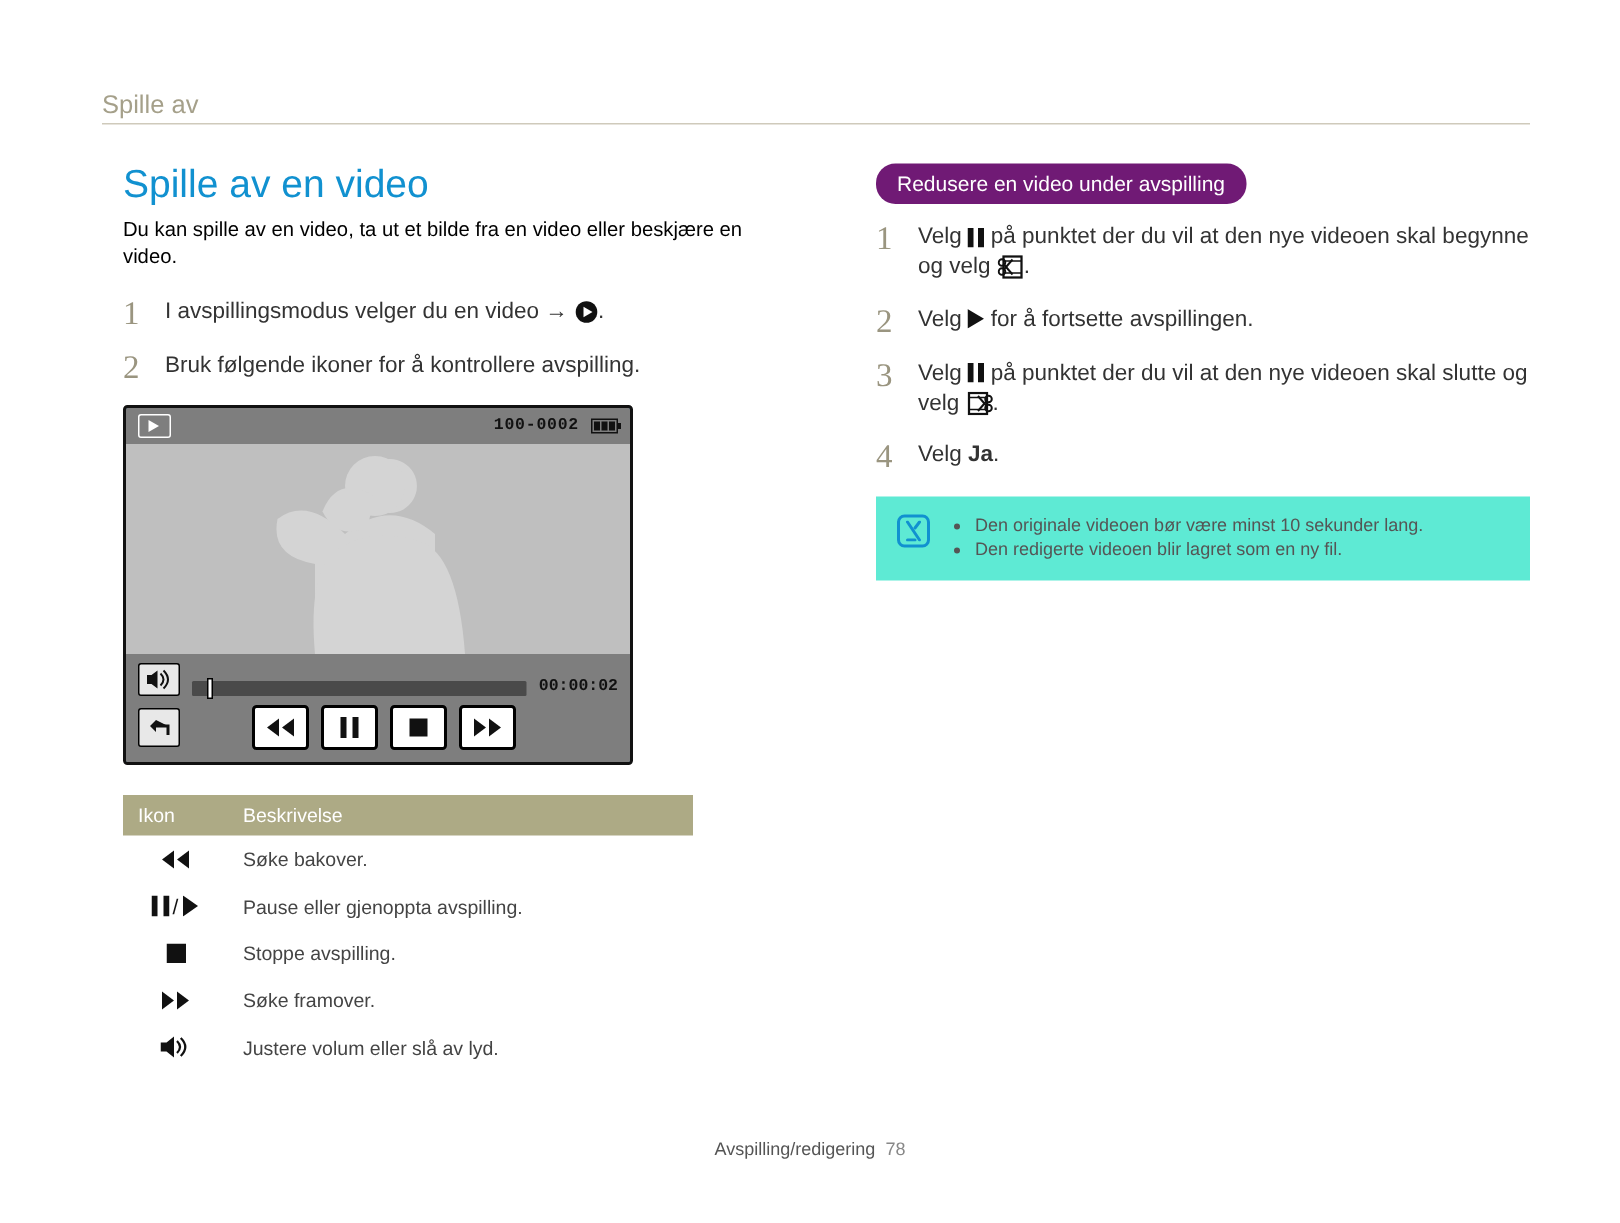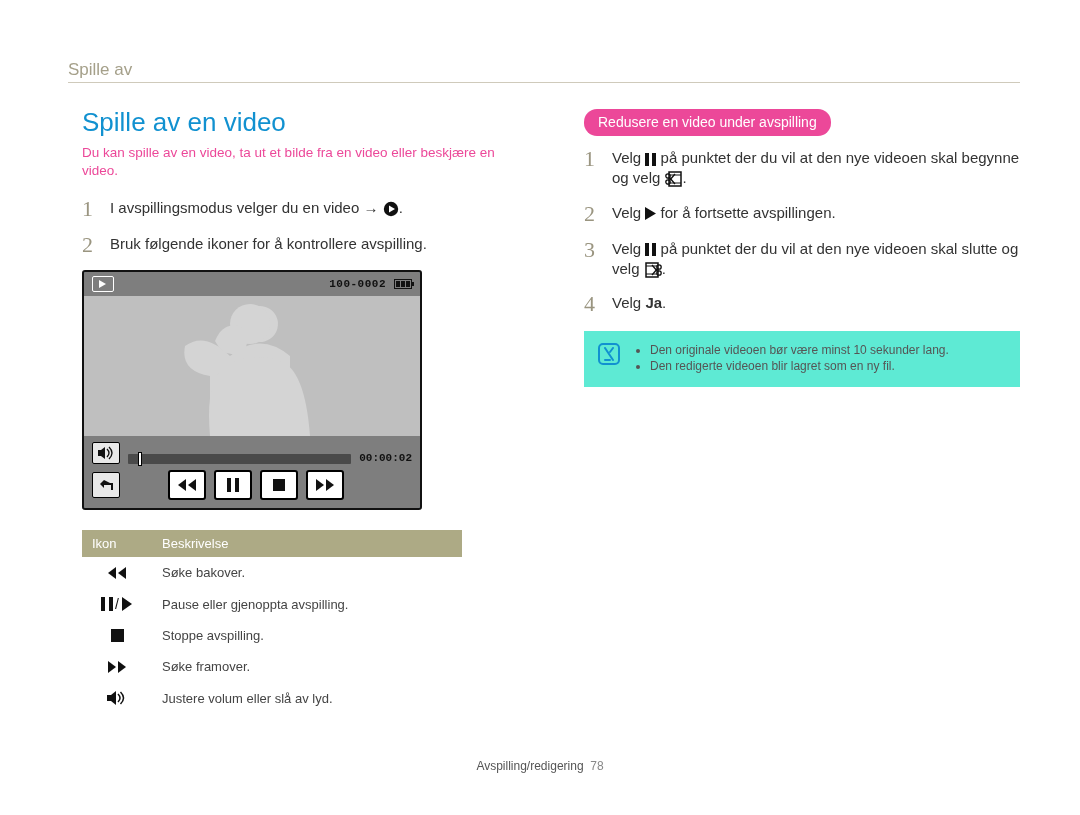--- a/index.html
+++ b/index.html
@@ -30,21 +30,21 @@
   }
   .col { flex: 1 1 0; padding-left: 14px; }
   .h2 {
     color: #1191d0;
     font-size: 26px;
     font-weight: 400;
     margin-bottom: 6px;
   }
   .lead {
     font-size: 13.5px;
-    color: #ec4899;
+    color: #000000;
     line-height: 1.35;
     margin-bottom: 18px;
   }
   .steps { list-style: none; }
   .step {
     display: flex;
     align-items: flex-start;
     gap: 14px;
     margin-bottom: 14px;
     font-size: 15px;
@@ -53,21 +53,21 @@
   }
   .stepnum {
     color: #9a9580;
     font-family: Georgia, 'Times New Roman', serif;
     font-size: 22px;
     line-height: 1;
     min-width: 14px;
   }
   .pill {
     display: inline-block;
-    background: #ec4899;
+    background: #701a75;
     color: #fff;
     font-size: 14px;
     padding: 5px 14px 6px;
     border-radius: 13px;
     margin-bottom: 12px;
     margin-top: 2px;
   }
   .inline-icon {
     display: inline-flex;
     vertical-align: middle;

